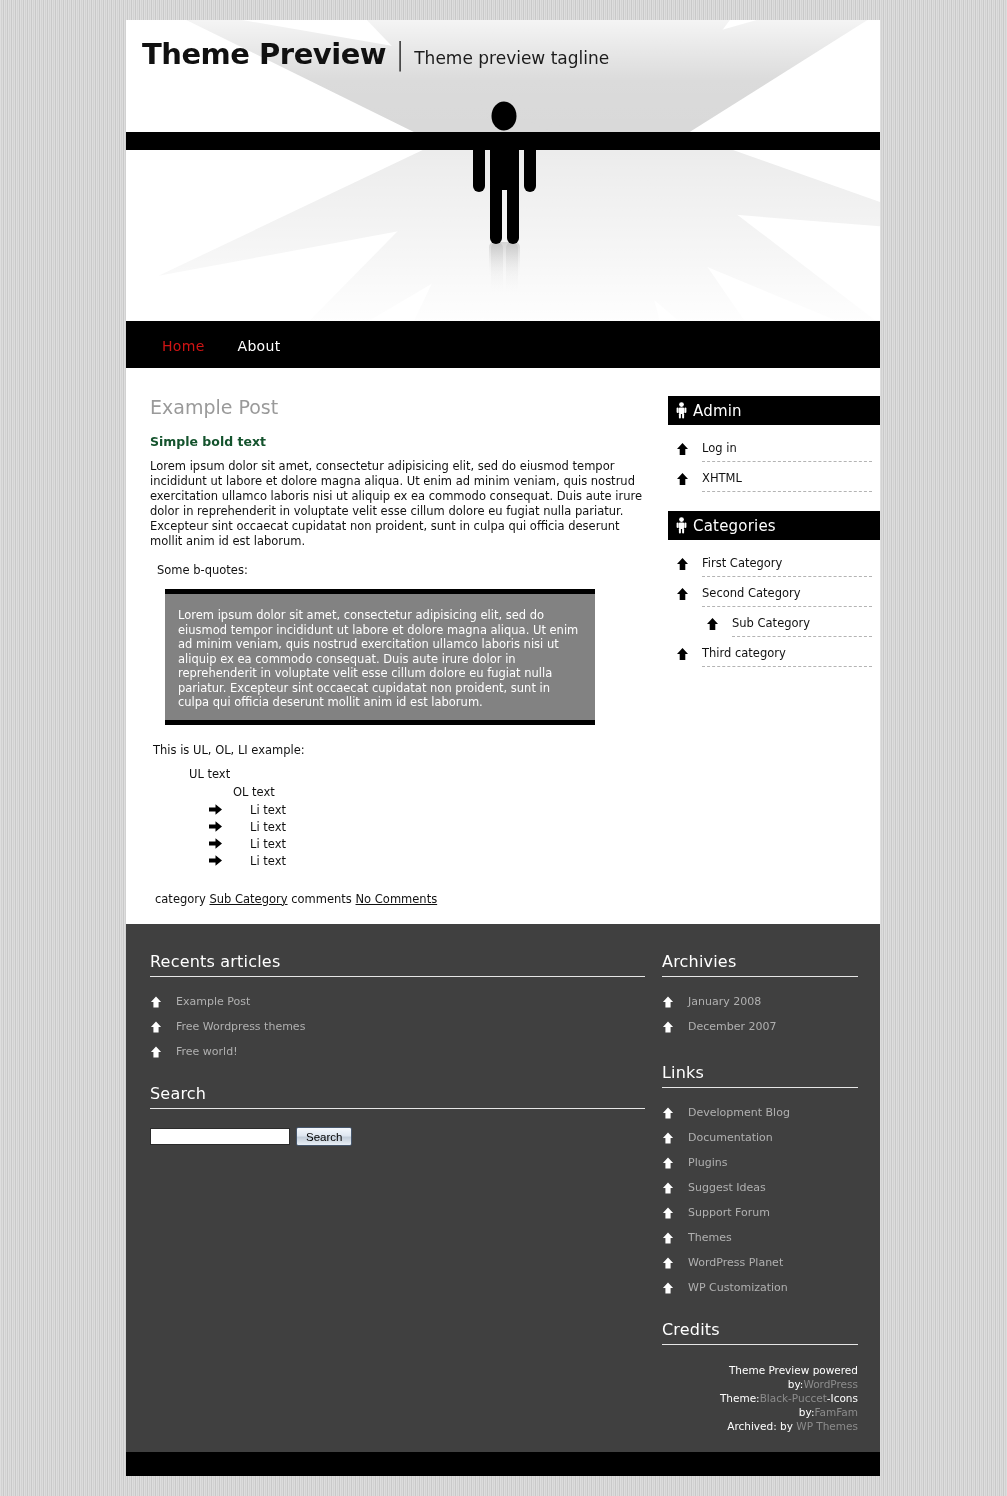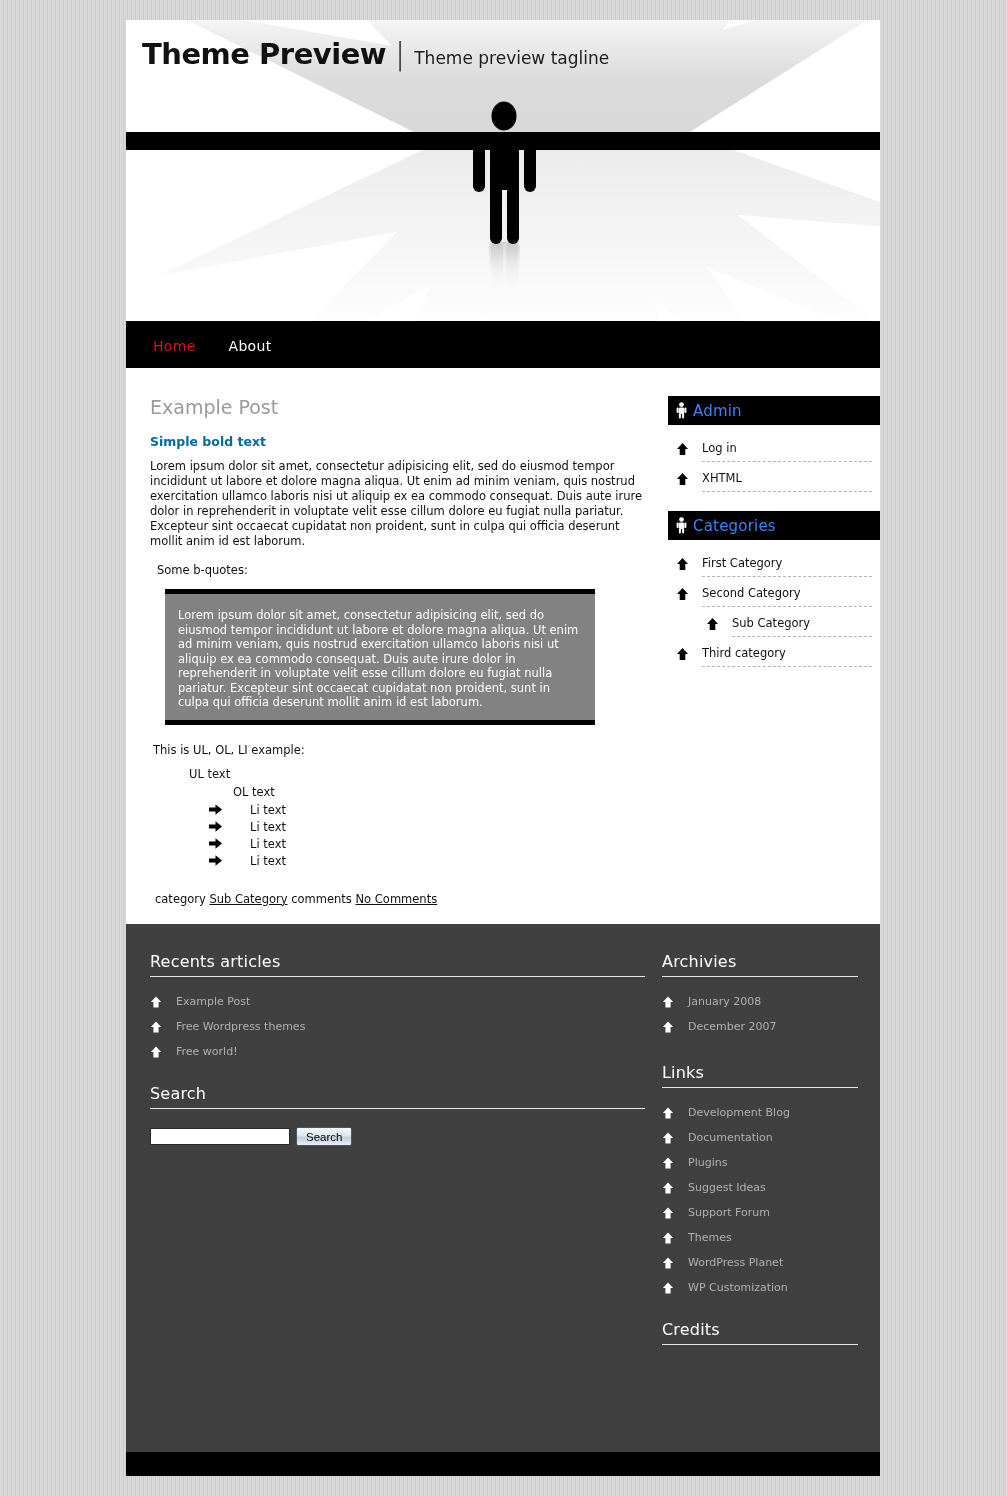--- a/index.html
+++ b/index.html
@@ -130,21 +130,21 @@
     pointer-events: none;
   }
 
   
   .nav {
     width: 754px;
     height: 45px;
     background: #000000;
     display: flex;
     align-items: center;
-    padding-left: 27px;
+    padding-left: 36px;
     box-sizing: border-box;
   }
   .nav-item {
     font-size: 14px;
     color: #ffffff;
     margin-right: 33px;
     text-decoration: none;
     letter-spacing: 0.3px;
   }
   .nav-item.current { color: #d01414; }
@@ -173,21 +173,21 @@
     font-weight: normal;
   }
   .post-meta {
     font-size: 11px;
     color: #222;
     margin: 0 0 10px 3px;
   }
   .post-subtitle {
     font-size: 12.5px;
     font-weight: bold;
-    color: #0369a1;
+    color: #14532d;
     margin: 0 0 10px 3px;
   }
   .post-para {
     font-size: 11.5px;
     line-height: 15px;
     color: #111;
     margin: 0 0 14px 3px;
     text-align: left;
   }
   .bq-label {
@@ -254,21 +254,21 @@
   .widget-head {
     background: #000000;
     height: 29px;
     display: flex;
     align-items: center;
     padding-left: 8px;
     box-sizing: border-box;
   }
   .widget-head .wicon { flex: none; margin-right: 6px; }
   .widget-title {
-    color: #3b82f6;
+    color: #ffffff;
     font-size: 15px;
     font-weight: normal;
     letter-spacing: 0.2px;
   }
   .widget-body { padding: 16px 8px 10px 8px; }
   .wrow {
     display: flex;
     align-items: flex-start;
     margin-bottom: 2px;
   }
@@ -656,17 +656,28 @@
       <div class="frow">
         <svg class="farrow" viewBox="0 0 13 12">
             <path d="M6.5 0L12 6H9.3v6H3.7V6H1z" fill="#fff"></path>
           </svg>
         <a class="flink" href="#">WP Customization</a>
       </div>
 
       <div class="fhead-rule sp-top">
         <h3 class="fhead">Credits</h3>
       </div>
+      <div class="credits">
+        <div>
+          <span>Theme Preview powered by:</span><a href="#">WordPress</a>
+        </div>
+        <div>
+          <span>Theme:</span><a href="#">Black-Puccet</a><span>-Icons by:</span><a href="#">FamFam</a>
+        </div>
+        <div>
+          <span>Archived: by </span><a href="#">WP Themes</a>
+        </div>
+      </div>
     </div>
 
   </div>
 
 </div>
 
 </body></html>

